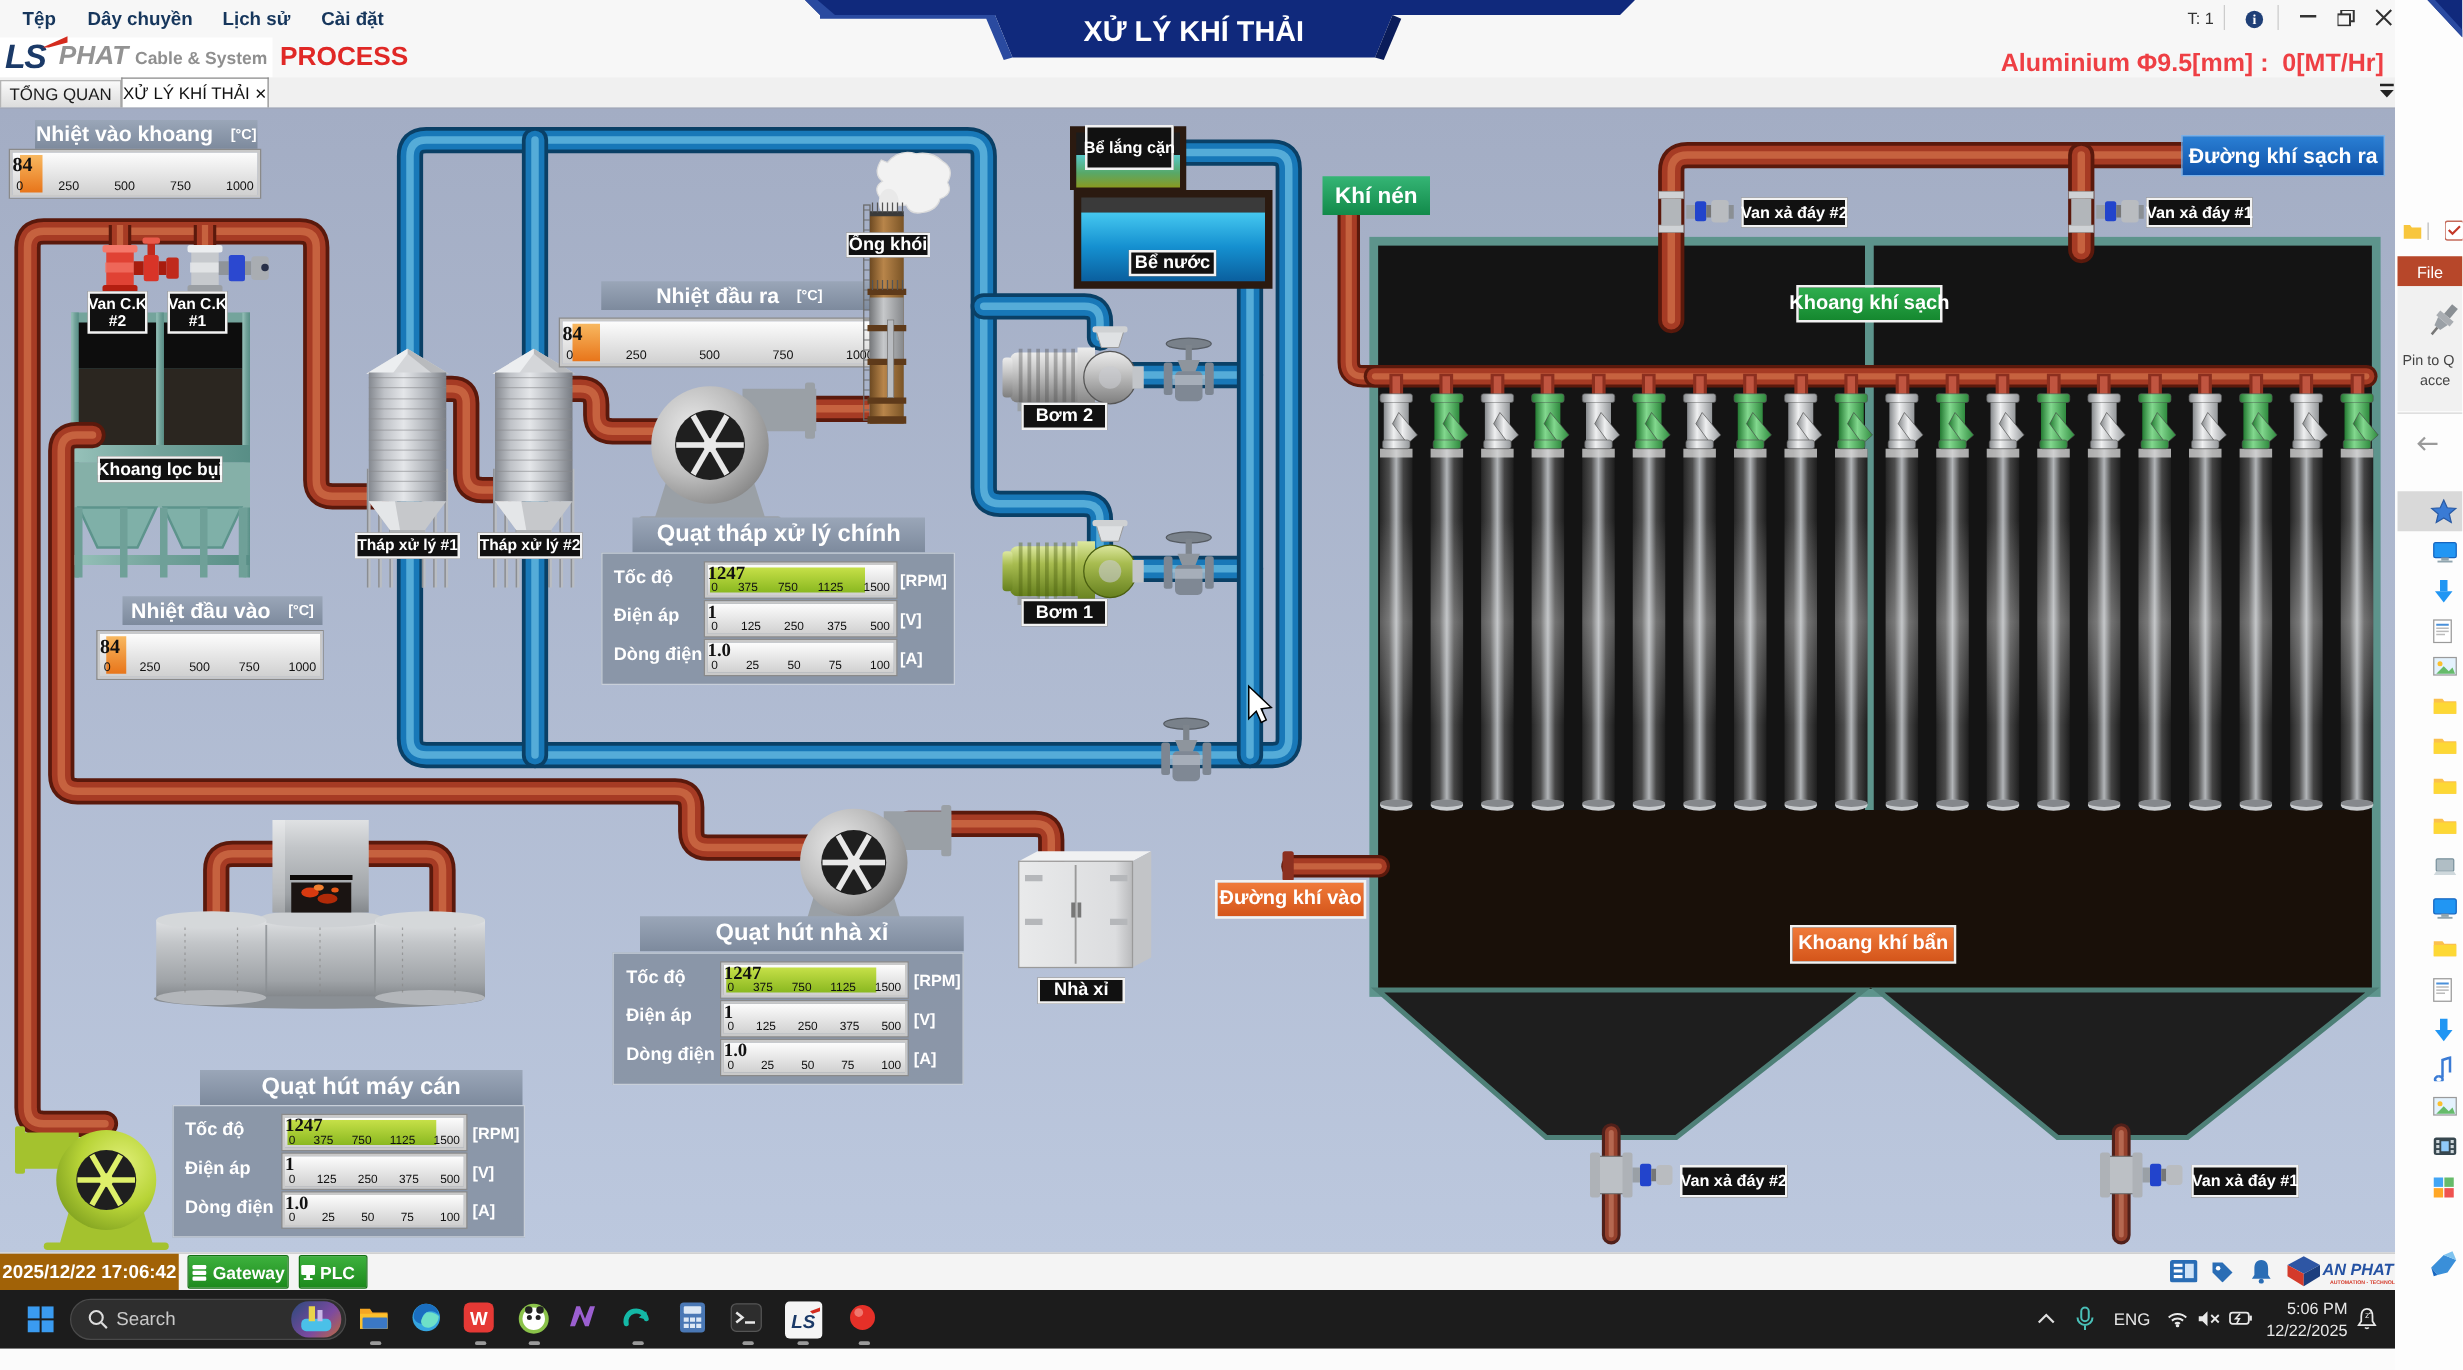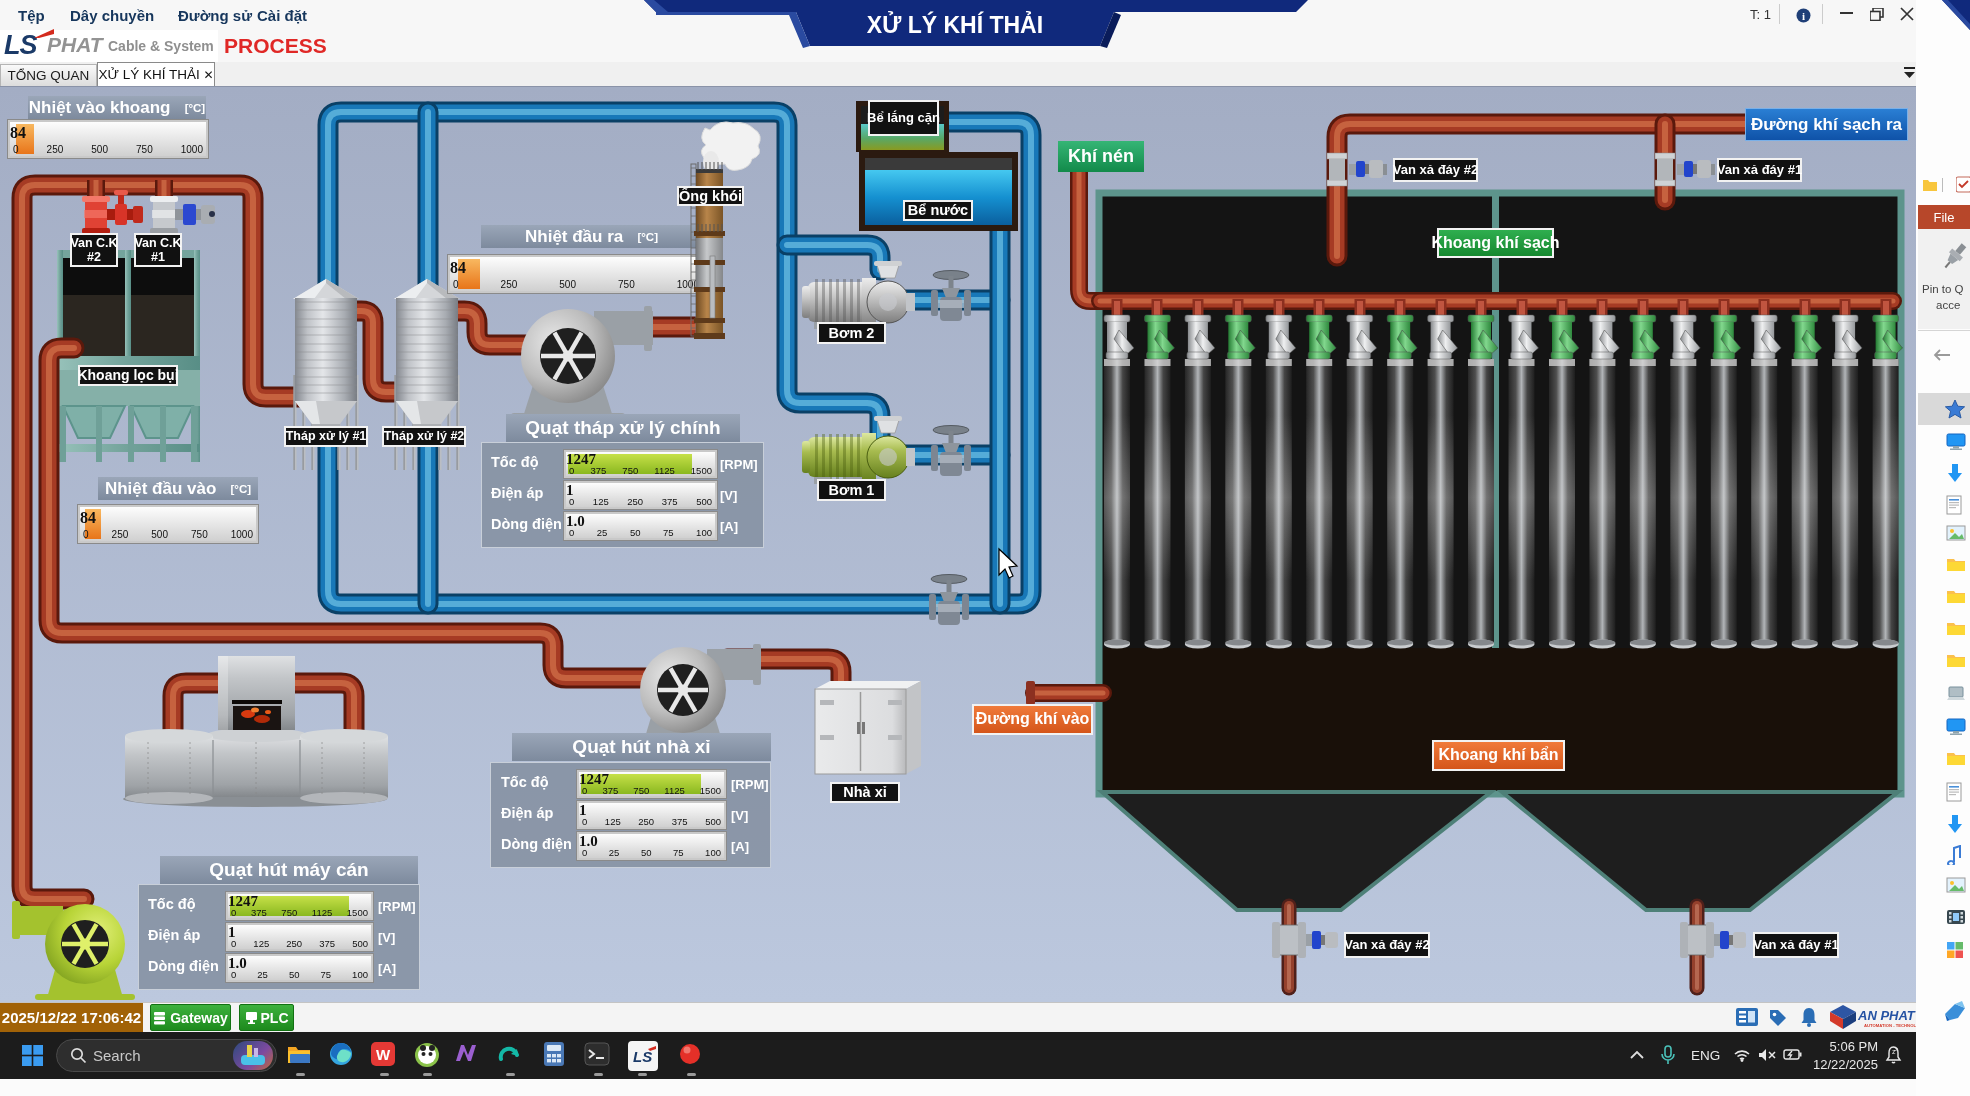--- a/index.html
+++ b/index.html
@@ -15,21 +15,21 @@
 .unit { position:absolute; color:#fff; font-weight:bold; font-size:13px; white-space:nowrap; }
 .rowlab { position:absolute; color:#fff; font-weight:bold; font-size:14.5px; white-space:nowrap; }
 </style>
 </head>
 <body>
 <div id="stage">
 
 <div class="abs" style="left:0;top:0;width:1970px;height:86px;background:#f7f7f7;"></div>
 <div class="abs" style="left:18px;top:7px;font-size:15px;font-weight:bold;color:#16365c;">Tệp</div>
 <div class="abs" style="left:70px;top:7px;font-size:15px;font-weight:bold;color:#16365c;">Dây chuyền</div>
-<div class="abs" style="left:178px;top:7px;font-size:15px;font-weight:bold;color:#16365c;">Đường sử</div>
+<div class="abs" style="left:178px;top:7px;font-size:15px;font-weight:bold;color:#16365c;">Lịch sử</div>
 <div class="abs" style="left:257px;top:7px;font-size:15px;font-weight:bold;color:#16365c;">Cài đặt</div>
 <div class="abs" style="left:0;top:30px;width:218px;height:32px;background:#fff;"></div>
 <div class="abs" style="left:4px;top:30px;font-size:27px;font-weight:bold;font-style:italic;color:#1b3a68;letter-spacing:-1px;">LS</div>
 <svg class="abs" style="left:33px;top:28px;" width="22" height="12">
       <polygon points="1,10 21,1 21,6 6,10" fill="#d42b1e"></polygon>
     </svg>
 <div class="abs" style="left:47px;top:33px;font-size:21px;font-weight:bold;font-style:italic;color:#939393;">PHAT</div>
 <div class="abs" style="left:108px;top:38px;font-size:14px;font-weight:bold;color:#8f8f8f;">Cable &amp; System</div>
 <div class="abs" style="left:224px;top:34px;font-size:21px;font-weight:bold;color:#e02826;">PROCESS</div>
 <svg class="abs" style="left:640px;top:0;" width="672" height="50">
@@ -47,20 +47,21 @@
     </svg>
 <div class="abs" style="left:1822px;top:4px;width:1px;height:20px;background:#ccc;"></div>
 <div class="abs" style="left:1840px;top:12px;width:13px;height:2px;background:#333;"></div>
 <svg class="abs" style="left:1870px;top:8px;" width="14" height="13">
       <rect x="3" y="0" width="10" height="9" fill="none" stroke="#333" stroke-width="1.6"></rect>
       <rect x="0" y="3.5" width="10" height="9" fill="#f7f7f7" stroke="#333" stroke-width="1.6"></rect>
     </svg>
 <svg class="abs" style="left:1900px;top:7px;" width="14" height="14">
       <path d="M1,1 L13,13 M13,1 L1,13" stroke="#333" stroke-width="1.7"></path>
     </svg>
+<div class="abs" style="left:1400px;top:40px;width:507px;text-align:right;font-size:20px;font-weight:bold;color:#ee3f44;white-space:nowrap;">Aluminium Φ9.5[mm] :&nbsp; 0[MT/Hr]</div>
 <svg class="abs" style="left:1938px;top:0;" width="32" height="32">
       <polygon points="4,0 32,0 32,30" fill="#10297c"></polygon>
       <polygon points="4,0 10,0 32,24 32,30" fill="#2a4aa0"></polygon>
     </svg>
 <div class="abs" style="left:0;top:62px;width:1918px;height:24px;background:#f0f0f0;"></div>
 <div class="abs" style="left:0;top:64px;width:97px;height:22px;background:linear-gradient(180deg,#fafafa,#dcdcdc);border:1px solid #b5b5b5;border-bottom:none;color:#1a1a1a;font-size:13.5px;display:flex;align-items:center;justify-content:center;white-space:nowrap;">TỔNG QUAN</div>
 <div class="abs" style="left:97px;top:62px;width:118px;height:24px;background:#fff;border:1px solid #8a8a8a;border-bottom:none;color:#111;font-size:13.5px;display:flex;align-items:center;justify-content:center;white-space:nowrap;">XỬ LÝ KHÍ THẢI&nbsp;<span style="font-size:12px;">✕</span></div>
 <svg class="abs" style="left:1902px;top:66px;" width="16" height="14">
       <rect x="2" y="1" width="11" height="2" fill="#222"></rect>
       <polygon points="2,6 13,6 7.5,12" fill="#222"></polygon>
@@ -1067,21 +1068,21 @@
 <line x1="722" y1="162" x2="722" y2="170" stroke="#555" stroke-width="1"></line>
       <line x1="722" y1="224" x2="722" y2="232" stroke="#555" stroke-width="1"></line>
 </svg>
 <div class="abs" style="left:0;top:1002px;width:1918px;height:30px;background:#f4f4f4;border-top:1px solid #c4c4c4;"></div>
 <div class="abs" style="left:0;top:1003px;width:143px;height:29px;background:#a16207;color:#fff;font-size:15px;font-weight:bold;display:flex;align-items:center;justify-content:center;white-space:nowrap;">2025/12/22 17:06:42</div>
 <div class="abs" style="left:150px;top:1004px;width:81px;height:27px;background:linear-gradient(180deg,#3db13d,#1d8a1d);border:1px solid #127112;border-radius:2px;color:#fff;font-size:14px;font-weight:bold;display:flex;align-items:center;justify-content:center;gap:4px;white-space:nowrap;"><svg width="13" height="14">
         <rect x="1" y="1" width="11" height="3.4" rx="1" fill="#fff"></rect>
         <rect x="1" y="5.6" width="11" height="3.4" rx="1" fill="#fff"></rect>
         <rect x="1" y="10.2" width="11" height="3.4" rx="1" fill="#fff"></rect>
       </svg>Gateway</div>
-<div class="abs" style="left:239px;top:1004px;width:55px;height:27px;background:linear-gradient(180deg,#3db13d,#1d8a1d);border:1px solid #127112;border-radius:2px;color:#fff;font-size:14px;font-weight:bold;display:flex;align-items:center;justify-content:center;gap:3px;white-space:nowrap;"><svg width="13" height="13">
+<div class="abs" style="left:239px;top:1004px;width:55px;height:27px;background:linear-gradient(180deg,#3db13d,#1d8a1d);border:1px solid #127112;border-radius:2px;color:#fff;font-size:14px;font-weight:bold;display:flex;align-items:center;justify-content:flex-start;gap:3px;white-space:nowrap;"><svg width="13" height="13">
         <rect x="1" y="1" width="11" height="8" rx="1" fill="#fff"></rect>
         <rect x="5" y="9" width="3" height="3" fill="#fff"></rect>
         <rect x="3" y="11.5" width="7" height="1.5" fill="#fff"></rect>
       </svg>PLC</div>
 <svg class="abs" style="left:1736px;top:1008px;" width="22" height="18">
       <rect x="0" y="0" width="22" height="18" rx="2" fill="#2a6db5"></rect>
       <rect x="3" y="3" width="7" height="2.5" fill="#fff"></rect>
       <rect x="3" y="7.5" width="7" height="2.5" fill="#fff"></rect>
       <rect x="3" y="12" width="7" height="2.5" fill="#fff"></rect>
       <rect x="12" y="3" width="7" height="11.5" fill="#cfe3f7"></rect>

